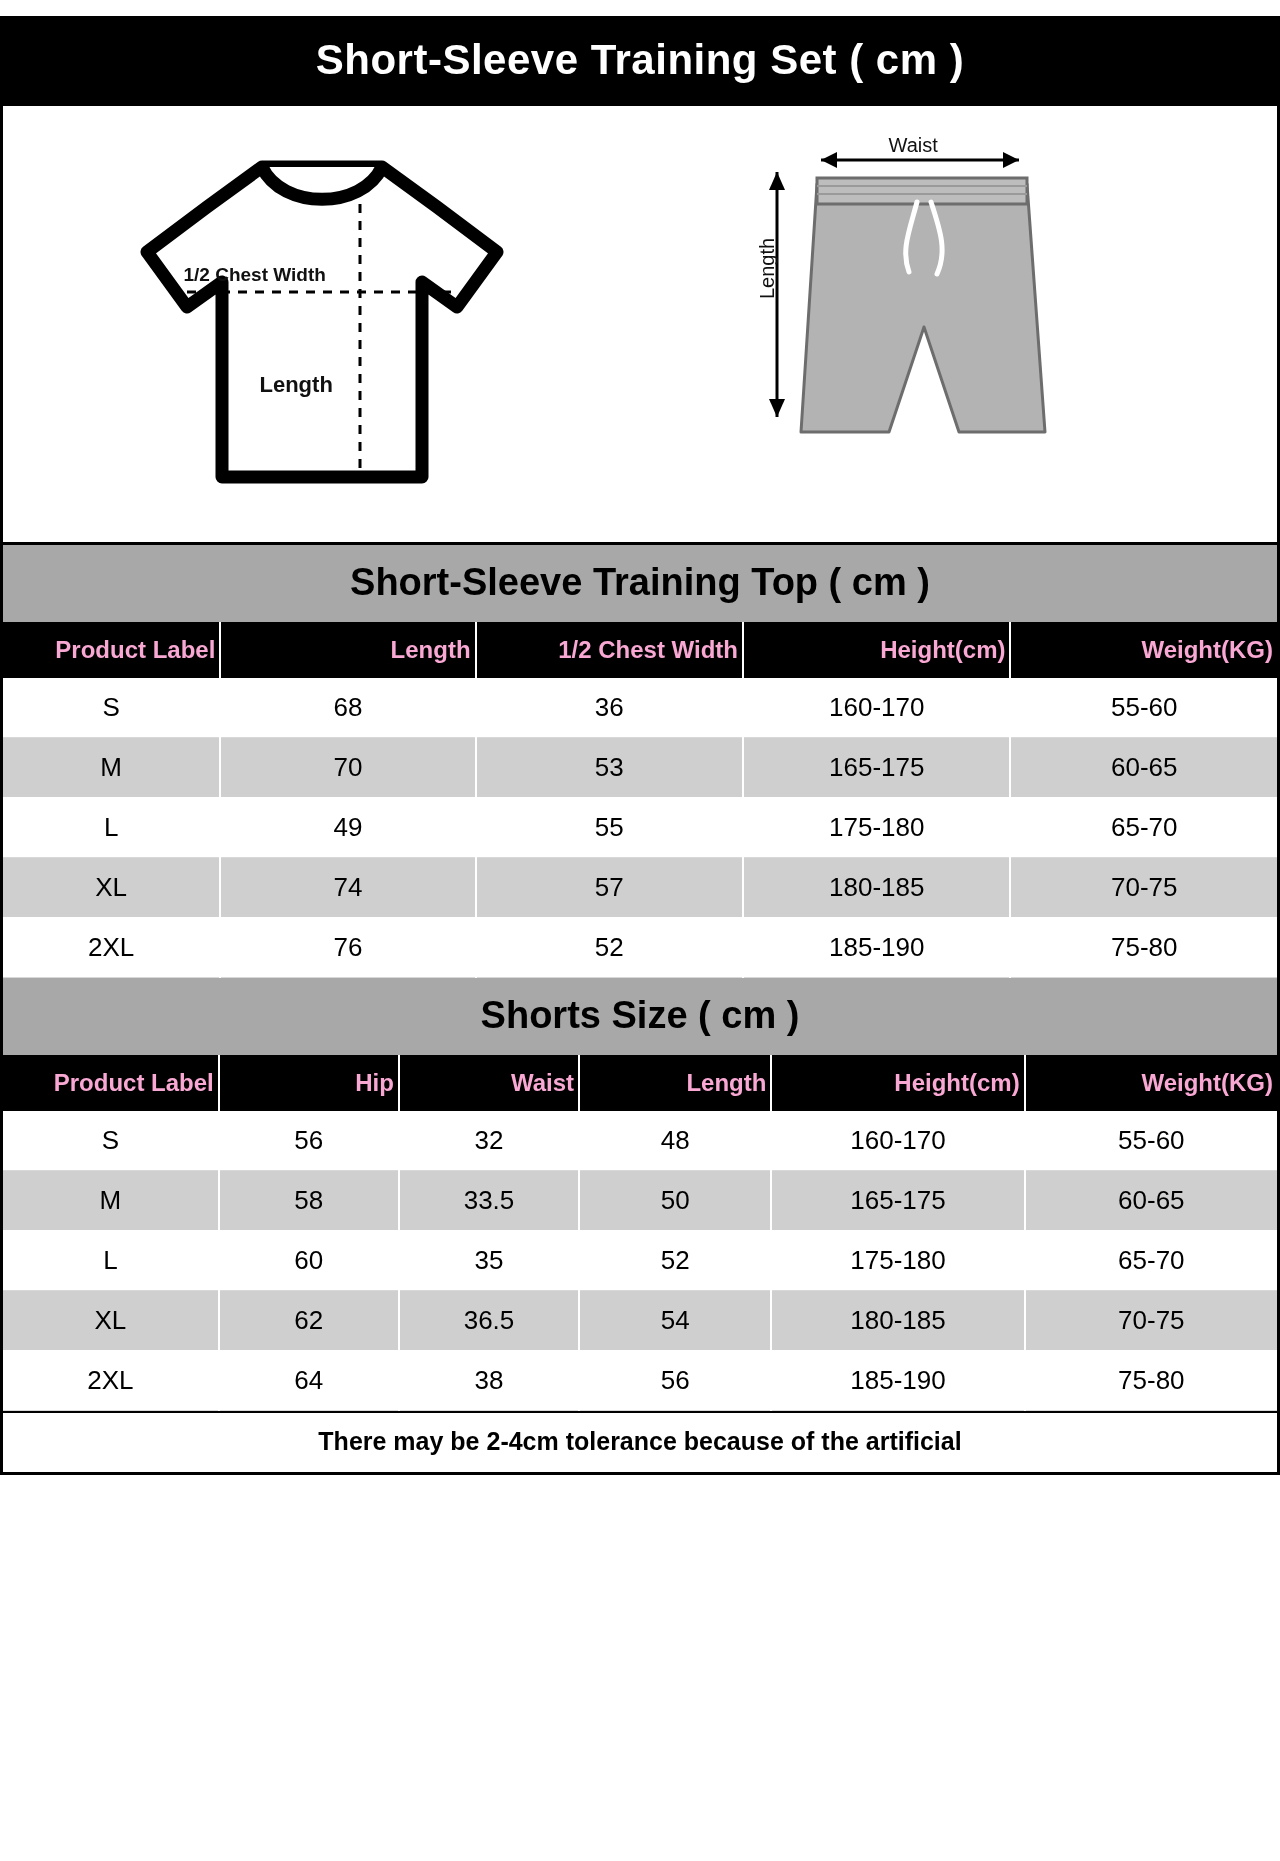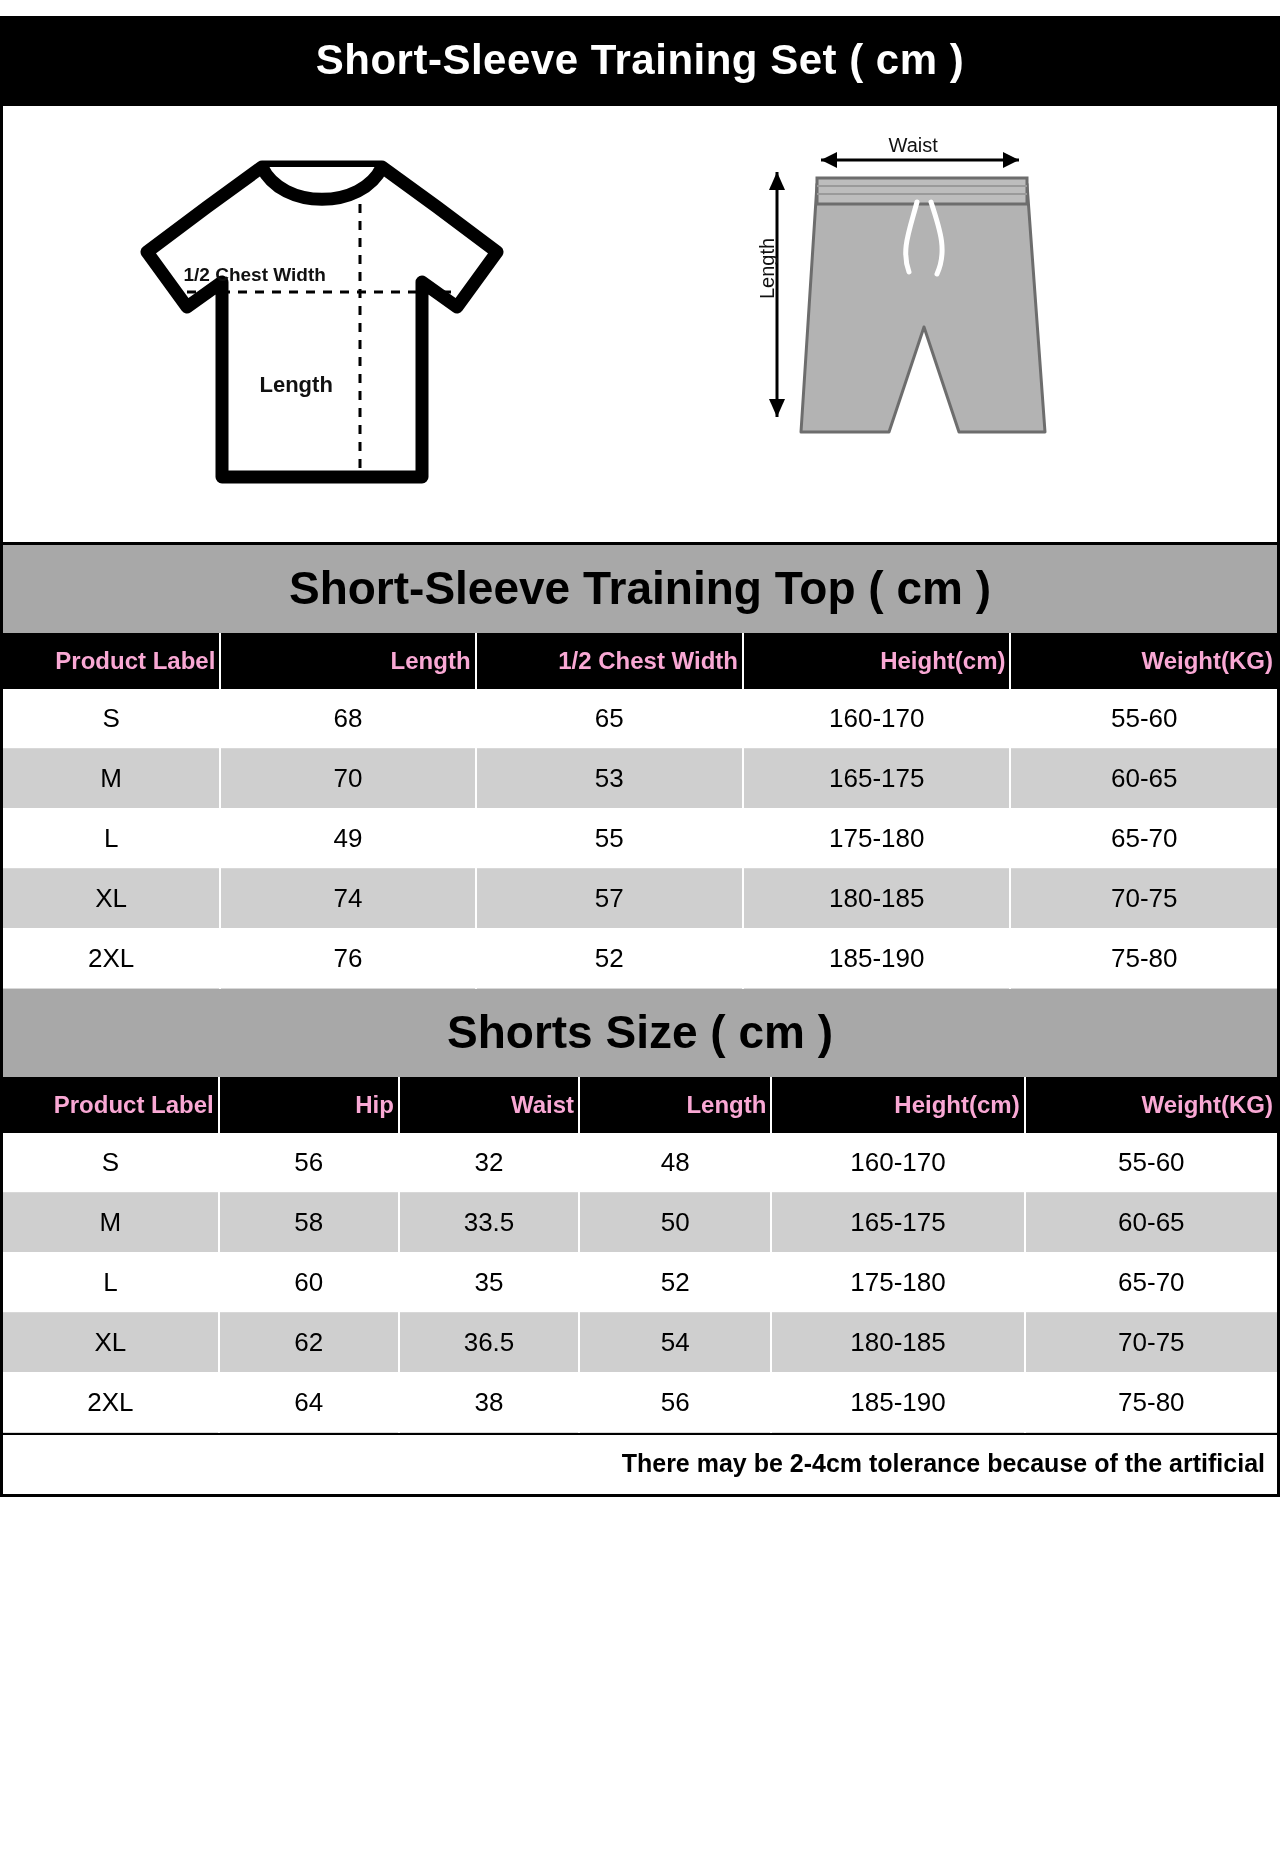--- a/index.html
+++ b/index.html
@@ -52,21 +52,21 @@
     font-size: 19px;
     font-weight: bold;
     color: #111;
     font-family: "Liberation Sans", sans-serif;
   }
   
   .section-header {
     background: #a8a8a8;
     color: #000;
     text-align: center;
-    font-size: 46px;
+    font-size: 38px;
     font-weight: bold;
     padding: 16px 0 18px 0;
     box-sizing: border-box;
   }
   
   table {
     width: 100%;
     border-collapse: collapse;
     table-layout: fixed;
   }
@@ -85,25 +85,25 @@
     color: #000;
     text-align: center;
     padding: 14px 4px;
     border-right: 2px solid #ffffff;
     border-bottom: 1px solid #ffffff;
   }
   td:last-child { border-right: none; }
   tr.row-white td { background: #ffffff; border-bottom: 1px solid #d8d8d8; }
   tr.row-grey td { background: #cfcfcf; }
   .footer-note {
-    text-align: right;
+    text-align: center;
     font-size: 25px;
     font-weight: bold;
     color: #000;
-    padding: 14px 12px 16px 0;
+    padding: 14px 0 16px 0;
     background: #ffffff;
     border-top: 2px solid #000;
   }
   .wrap { position: relative; }
 </style>
 </head>
 <body>
 
 <div class="sheet wrap">
 
@@ -163,21 +163,21 @@
           <th style="width:20%">Length</th>
           <th style="width:21%">1/2 Chest Width</th>
           <th style="width:21%">Height(cm)</th>
           <th style="width:21%">Weight(KG)</th>
         </tr>
       </thead>
       <tbody>
         <tr class="row-white">
           <td>S</td>
           <td>68</td>
-          <td>65</td>
+          <td>36</td>
           <td>160-170</td>
           <td>55-60</td>
         </tr>
         <tr class="row-grey">
           <td>M</td>
           <td>70</td>
           <td>53</td>
           <td>165-175</td>
           <td>60-65</td>
         </tr>

